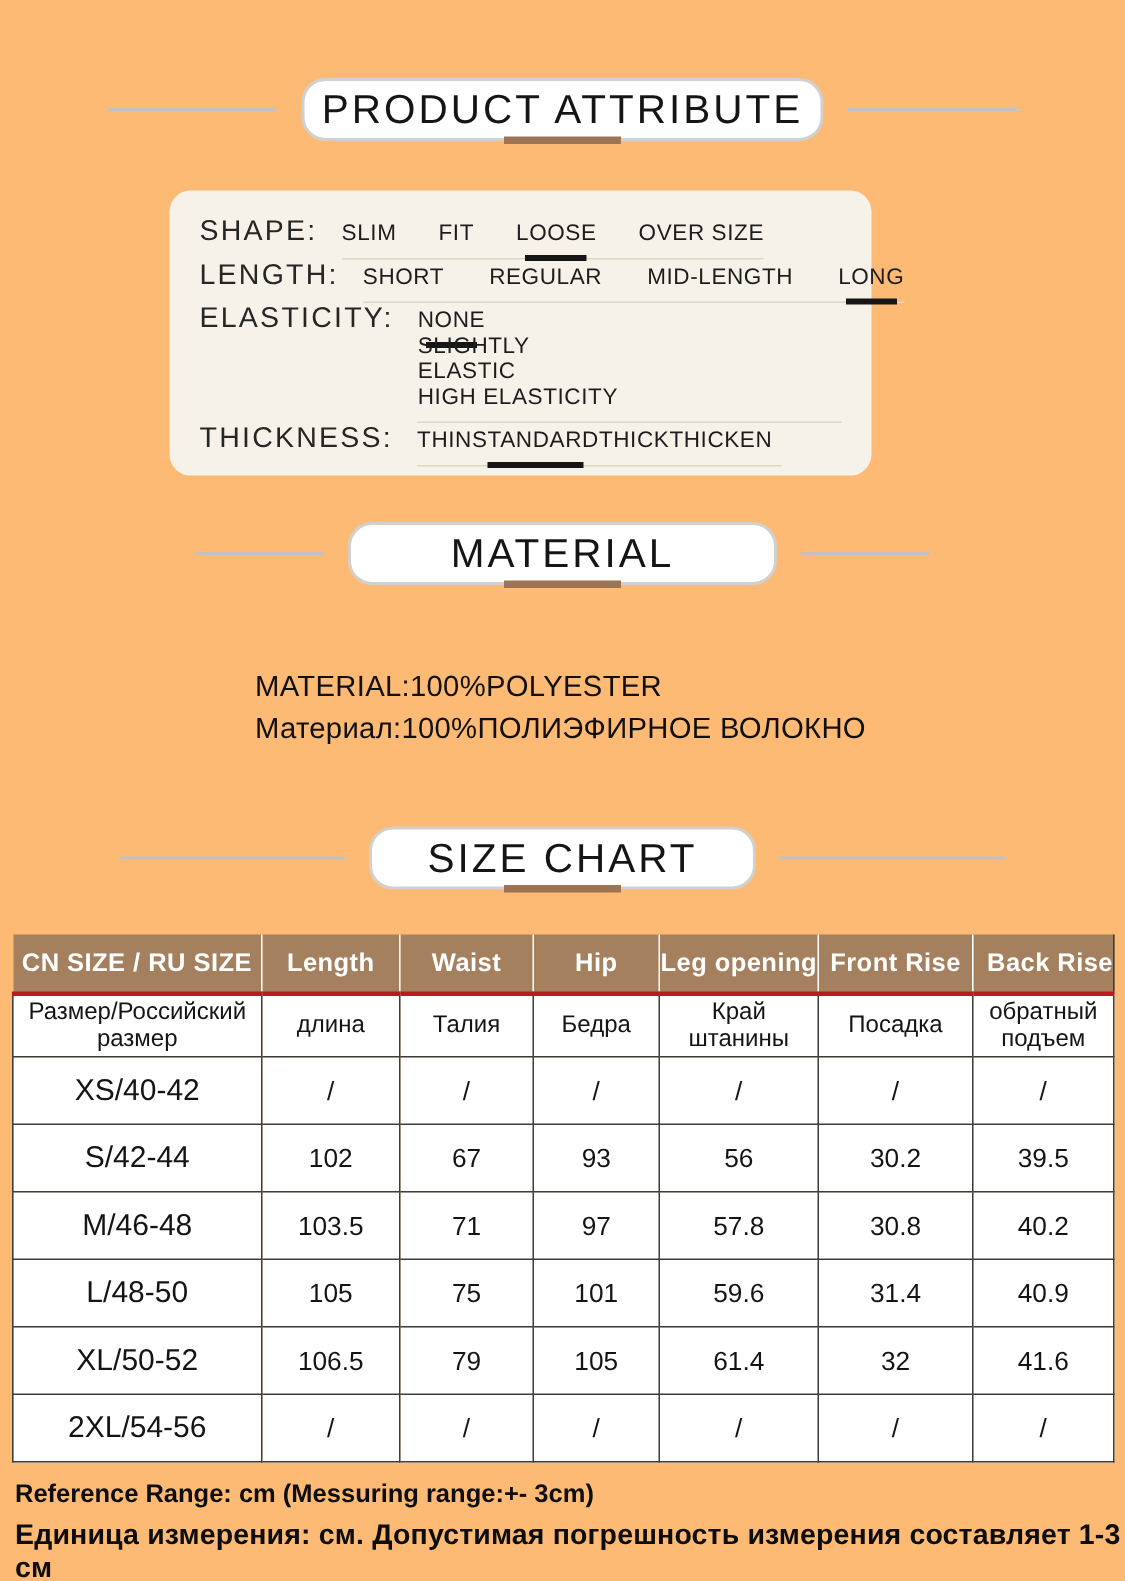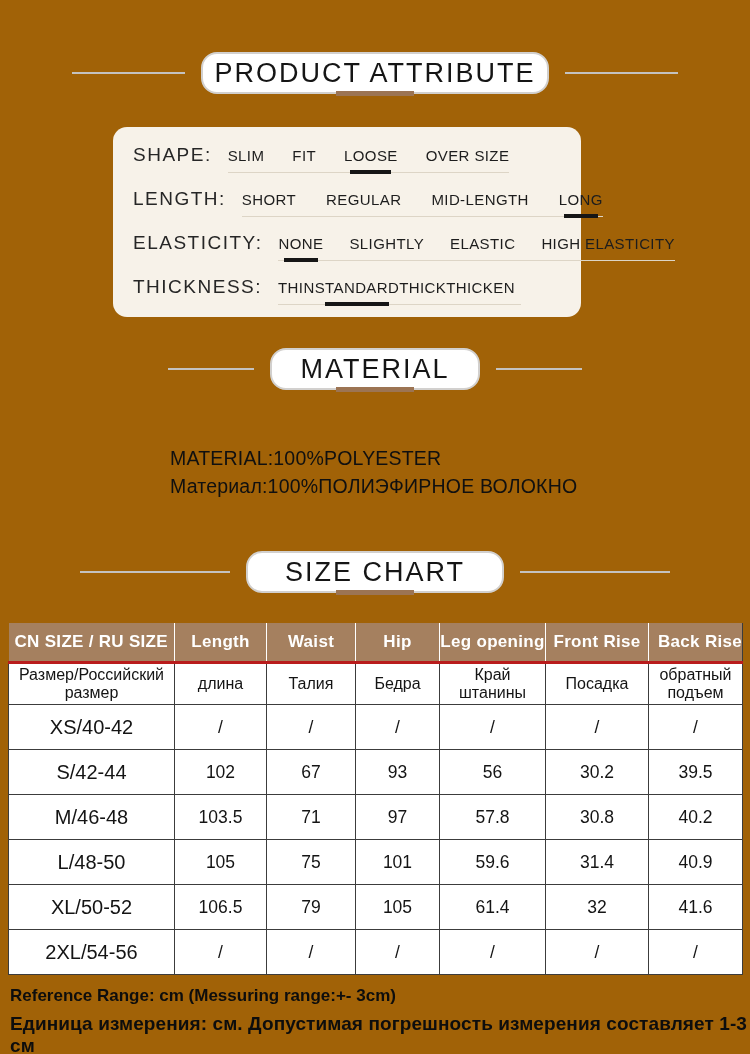--- a/index.html
+++ b/index.html
@@ -1,39 +1,39 @@
 <!DOCTYPE html>
 <html><head>
 <meta charset="utf-8">
 <style>
   html,body{margin:0;padding:0;background:#fff;}
-  .page{position:relative;width:750px;height:1054px;background:#a16207;
+  .page{position:relative;width:750px;height:1054px;background:#fdba74;
         font-family:"Liberation Sans",sans-serif;color:#1c1c1c;overflow:hidden;}
 
   
   .section-header{position:absolute;left:0;width:750px;display:flex;align-items:center;justify-content:center;}
   .sh-line{height:2px;background:#c4c2c0;}
   .sh-box{position:relative;border:2px solid #d2d0ce;border-radius:16px;background:#fff;
           height:42px;display:flex;align-items:center;justify-content:center;
           font-size:27px;letter-spacing:2px;color:#151515;box-sizing:border-box;}
   .sh-bar{position:absolute;left:50%;transform:translateX(-50%);bottom:-4px;width:78px;height:5px;background:#9c7453;}
   #hdr-attribute{top:52px;}  #hdr-attribute .sh-box{width:348px;margin:0 16px;}  #hdr-attribute .sh-line{width:113px;}
-  #hdr-material{top:348px;}  #hdr-material .sh-box{width:210px;margin:0 16px;}   #hdr-material .sh-line{width:86px;}
+  #hdr-material{top:348px;}  #hdr-material .sh-box{width:286px;margin:0 16px;}   #hdr-material .sh-line{width:86px;}
   #hdr-sizechart{top:551px;} #hdr-sizechart .sh-box{width:258px;margin:0 16px;}  #hdr-sizechart .sh-line{width:150px;}
 
   
   .attr-panel{position:absolute;left:113px;top:127px;width:468px;height:190px;background:#f7f2e9;
               border-radius:14px;box-sizing:border-box;padding:17px 20px 12px 20px;
               display:flex;flex-direction:column;justify-content:space-between;}
   .attr-row{display:flex;align-items:baseline;}
   .attr-label{font-size:19px;letter-spacing:1.5px;color:#262626;white-space:nowrap;margin-right:16px;}
   .attr-options{flex:1;display:flex;align-items:baseline;border-bottom:1px solid #ddd5c6;padding-bottom:8px;}
   .r0 .attr-options{margin-right:112px;gap:28px;}
   .r1 .attr-options{margin-right:26px;gap:30px;justify-content:space-between;}
-  .r2 .attr-options{margin-right:0;gap:26px;}
+  .r2 .attr-options{margin-right:0;flex-direction:column;}
   .r3 .attr-options{margin-right:40px;}
   .opt{position:relative;font-size:15px;font-weight:normal;letter-spacing:0.4px;color:#1d1d1d;white-space:nowrap;}
   .opt.selected::after{content:"";position:absolute;left:12%;right:12%;bottom:-10px;height:4px;background:#161616;}
 
   
   .material-text{position:absolute;left:170px;top:444px;font-size:19.5px;color:#101010;line-height:28px;letter-spacing:0.2px;}
 
   
   .size-table{position:absolute;left:8px;top:623px;width:734px;border-collapse:collapse;table-layout:fixed;}
   .size-table th{background:#a5805f;color:#fff;font-size:17px;font-weight:bold;height:38px;

